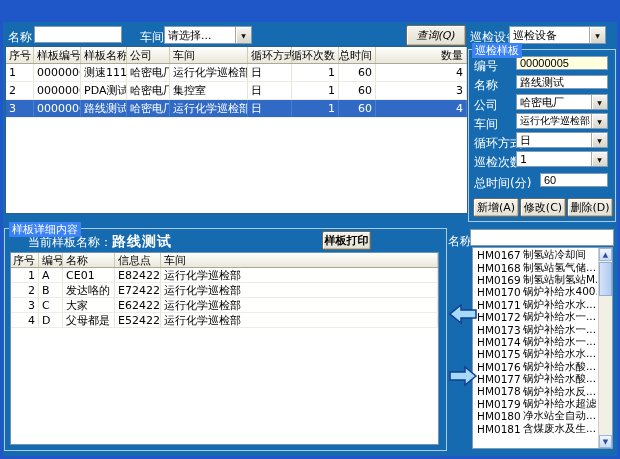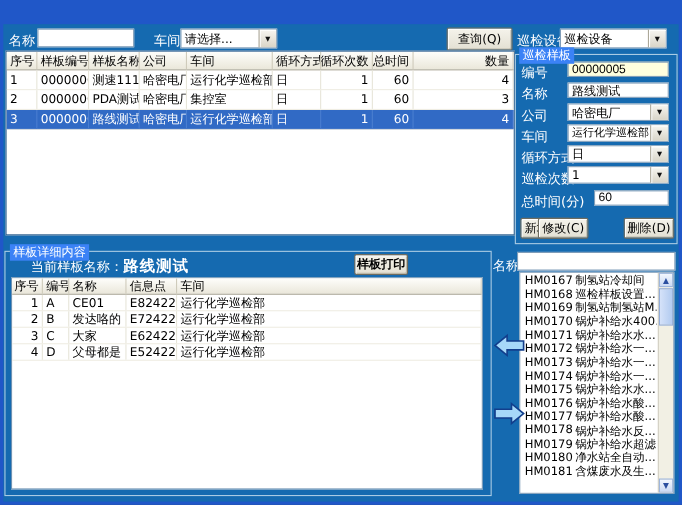--- a/index.html
+++ b/index.html
@@ -86,21 +86,21 @@
 
   <div class="client"></div>
 
   <span class="lbl" style="left:8px;top:29px;">名称</span>
   <input class="inp" style="left: 34px; top: 26px; width: 88px; height: 17px;" value="">
   <span class="lbl" style="left:140px;top:29px;">车间</span>
   <div class="combo" style="left:164px;top:26px;width:88px;height:18px;">
     <span class="combo-text">请选择...</span>
     <span class="combo-btn">▼</span>
   </div>
-  <div class="btn" style="left:406px;top:25px;width:58px;height:19px;">查询(Q)</div>
+  <div class="btn" style="left:406px;top:25px;width:58px;height:19px;font-style:italic;">查询(Q)</div>
   <span class="lbl" style="left:470px;top:29px;">巡检设备</span>
   <div class="combo" style="left:509px;top:26px;width:97px;height:18px;">
     <span class="combo-text">巡检设备</span>
     <span class="combo-btn">▼</span>
   </div>
 
   <div class="grid" style="left:5px;top:46px;width:463px;height:168px;">
     <div class="hrow mrow">
         <span class="hcell">序号</span>
         <span class="hcell">样板编号</span>
@@ -179,21 +179,21 @@
   <span class="lbl" style="left:474px;top:154px;">巡检次数</span>
   <div class="combo" style="left:516px;top:151px;width:92px;height:16px;">
     <span class="combo-text">1</span>
     <span class="combo-btn">▼</span>
   </div>
 
   <span class="lbl" style="left:474px;top:175px;">总时间(分)</span>
   <input class="inp" style="left: 540px; top: 173px; width: 68px; height: 14px;" value="60">
 
   <div class="btn" style="left:473px;top:198px;width:44px;height:17px;">新增(A)</div>
-  <div class="btn" style="left:489px;top:198px;width:44px;height:17px;">修改(C)</div>
+  <div class="btn" style="left:520px;top:198px;width:44px;height:17px;">修改(C)</div>
   <div class="btn" style="left:567px;top:198px;width:44px;height:17px;">删除(D)</div>
 
   <div class="gbox" style="left:4px;top:228px;width:441px;height:221px;"></div>
   <span class="glabel" style="left:9px;top:222px;">样板详细内容</span>
 
   <div class="currentline">
     <span class="curlbl">当前样板名称：</span>
     <span class="curval">路线测试</span>
   </div>
   <div class="btn" style="left:322px;top:231px;width:47px;height:17px;font-weight:bold;">样板打印</div>
@@ -253,21 +253,21 @@
   <input class="inp" style="left: 470px; top: 229px; width: 144px; height: 17px;" value="">
 
   <div class="plist">
     <div class="pitems">
         <div class="pitem">
           <span class="pcode">HM0167</span>
           <span class="pname">制氢站冷却间</span>
         </div>
         <div class="pitem">
           <span class="pcode">HM0168</span>
-          <span class="pname">巡检样板设置...</span>
+          <span class="pname">制氢站氢气储...</span>
         </div>
         <div class="pitem">
           <span class="pcode">HM0169</span>
           <span class="pname">制氢站制氢站M...</span>
         </div>
         <div class="pitem">
           <span class="pcode">HM0170</span>
           <span class="pname">锅炉补给水400...</span>
         </div>
         <div class="pitem">

